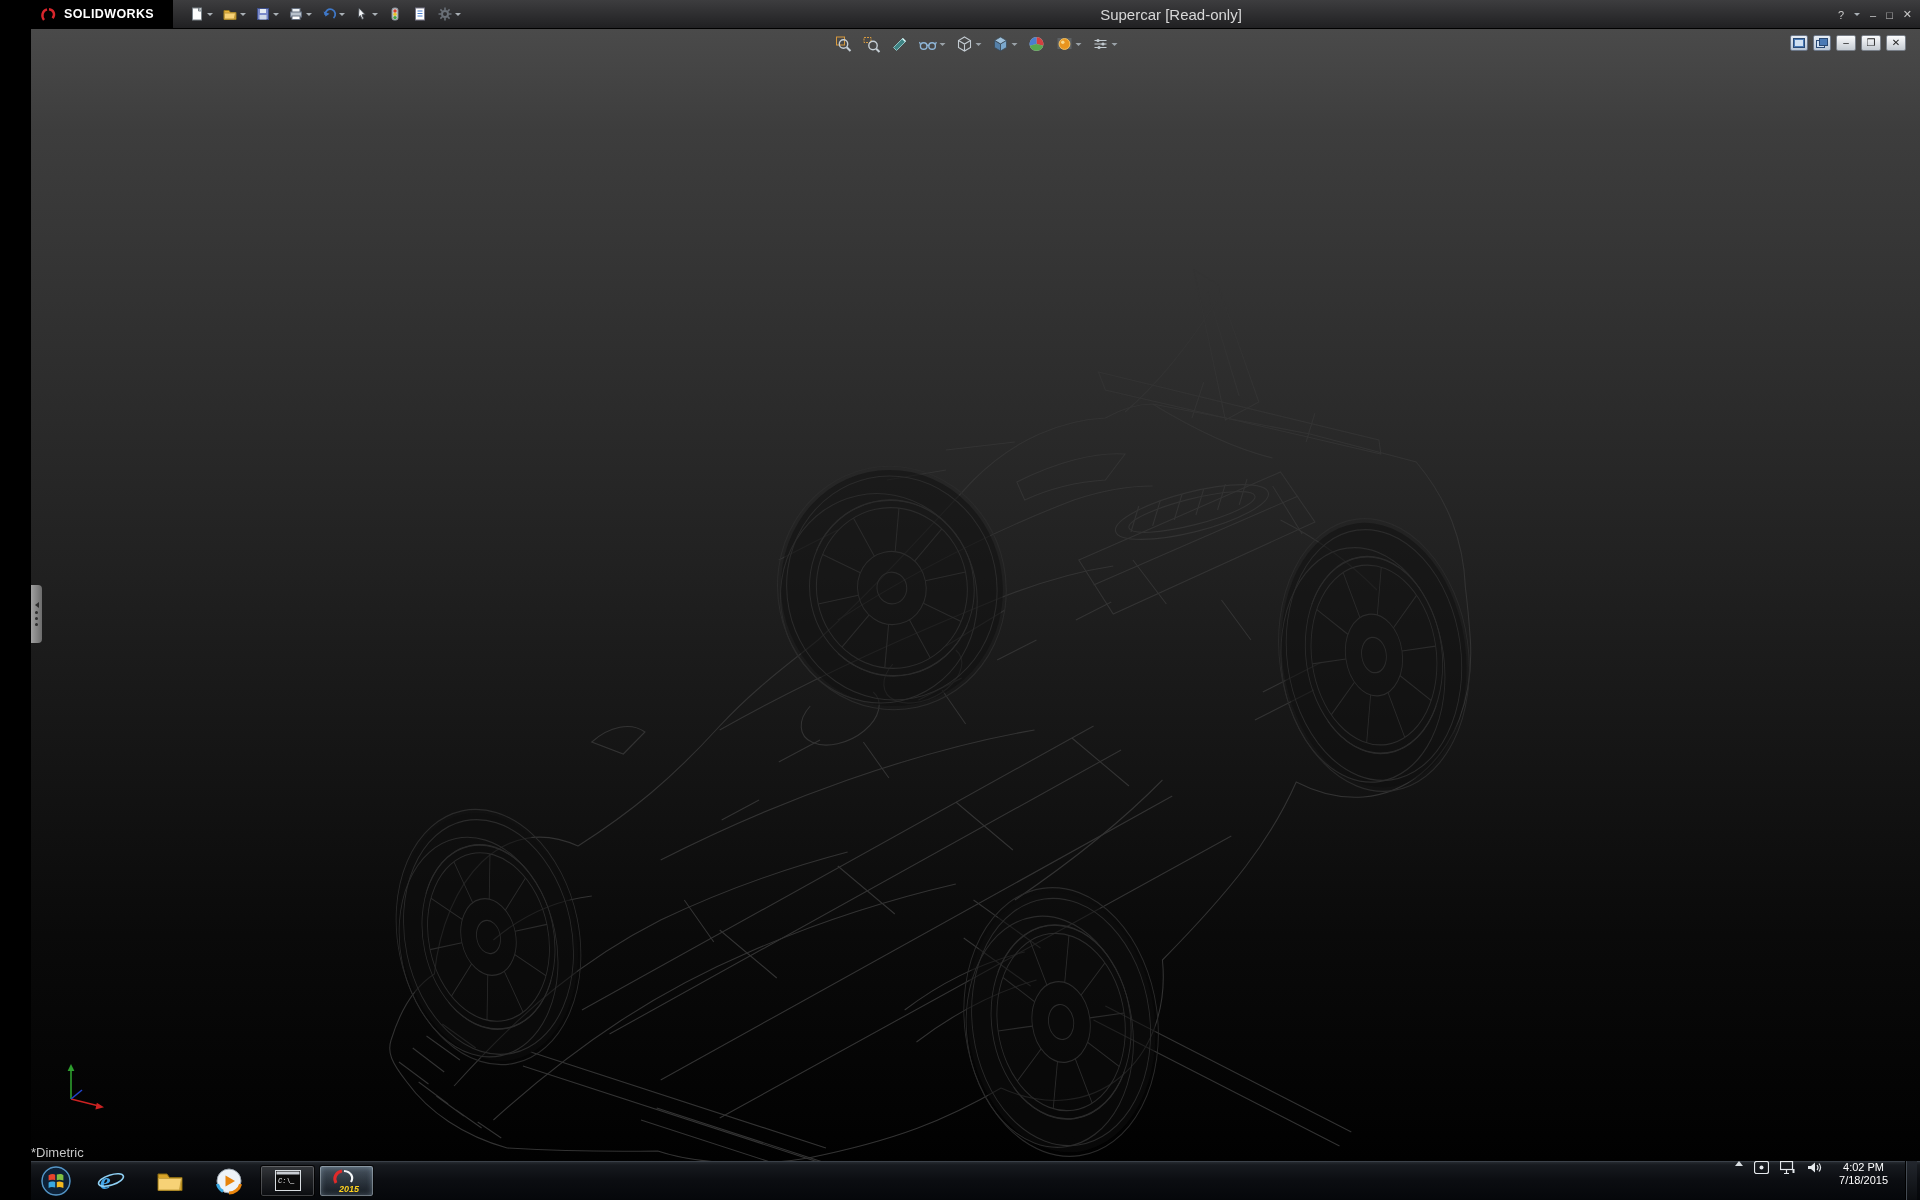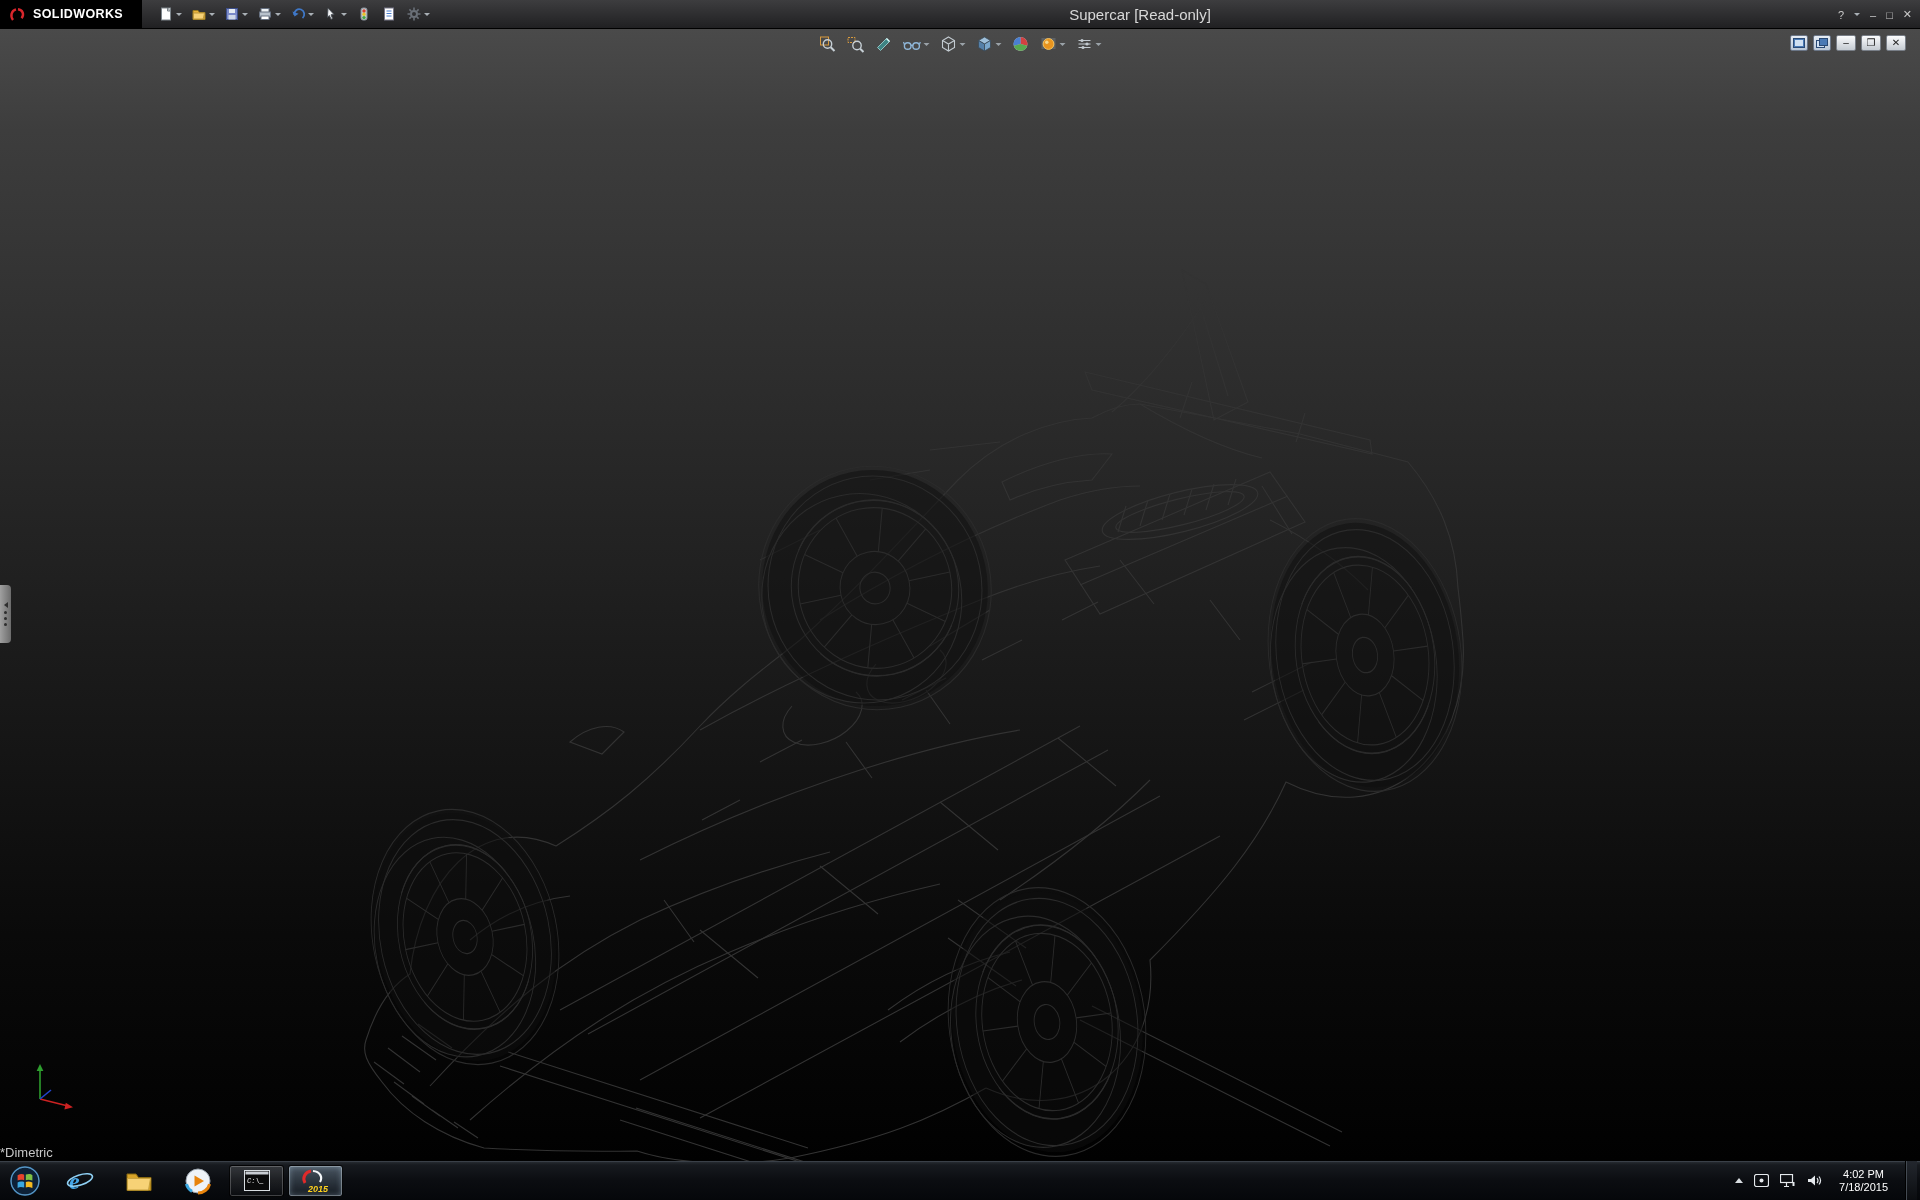--- a/index.html
+++ b/index.html
@@ -1,18 +1,18 @@
 <!DOCTYPE html>
 <html><head>
 <meta charset="utf-8">
 <style>
   * { box-sizing: border-box; }
   html,body { margin:0; padding:0; width:1920px; height:1200px; overflow:hidden;
               background:#000; font-family:"Liberation Sans", sans-serif; }
-  .app { position:absolute; inset:0; }
+  .app { position:absolute; inset:0;margin-left:31px; }
 
   
   .titlebar { position:absolute; top:0; left:0; right:0; height:29px; z-index:30;
               background:linear-gradient(#3d3d3f,#202022); border-bottom:1px solid #000;
               display:flex; align-items:center; }
   .logo { width:142px; height:29px; background:#000; display:flex; align-items:center;
           gap:5px; padding:0 8px; flex:none; }
   .brand { color:#fff; font-size:12.5px; font-weight:bold; letter-spacing:.4px; }
   .qat { display:flex; align-items:center; margin-left:14px; gap:5px; }
   .tool { display:flex; align-items:center; gap:2px; padding:1px 2px; border-radius:2px; }
@@ -63,21 +63,21 @@
              box-shadow:inset 0 1px 0 #3a4048; display:flex; align-items:center; }
   .start { width:50px; height:39px; display:flex; align-items:center; justify-content:center; }
   .tb-app { width:59px; height:39px; display:flex; align-items:center; justify-content:center; }
   .tb-app.running { width:55px; height:32px; margin:3px 2px;
                     border:1px solid rgba(0,0,0,.85); border-radius:3px;
                     background:linear-gradient(rgba(255,255,255,.13),rgba(255,255,255,.02));
                     box-shadow:inset 0 0 0 1px rgba(255,255,255,.22);font-style:italic; }
   .tb-app.active { background:linear-gradient(rgba(170,200,225,.35),rgba(120,150,180,.12));
                    box-shadow:inset 0 0 6px rgba(190,220,245,.45),
                               inset 0 0 0 1px rgba(255,255,255,.3); }
-  .tray { margin-left:auto; display:flex; align-items:center; gap:11px; height:39px;
+  .tray { margin-left:auto; display:flex; gap:11px; height:39px;
           padding-right:3px; }
   .tray-caret { width:0; height:0; border-left:4px solid transparent;
                 border-right:4px solid transparent; border-bottom:5px solid #d8dde1; }
   .clock { text-align:center; font-size:11px; color:#fff; line-height:13px; padding:0 6px; }
   .show-desktop { width:12px; height:39px; border-left:1px solid #000;
                   box-shadow:inset 1px 0 0 #434a52;
                   background:linear-gradient(180deg,#23272e,#0b0d10); }
 </style>
 </head>
 <body>

